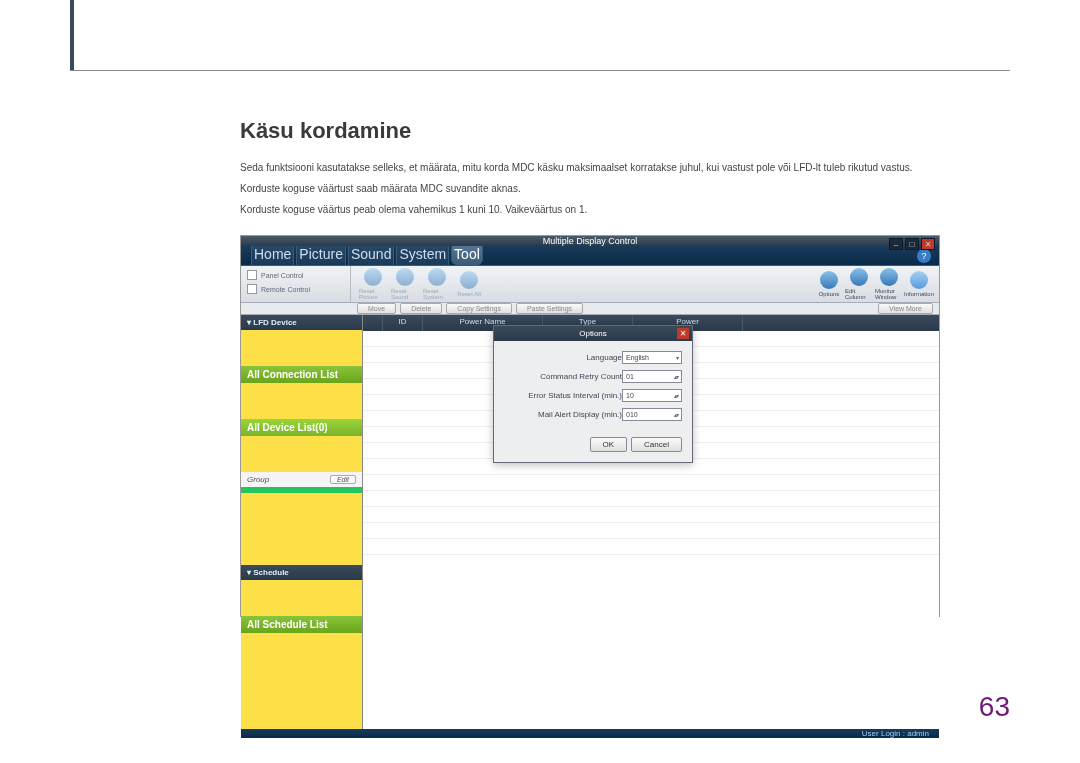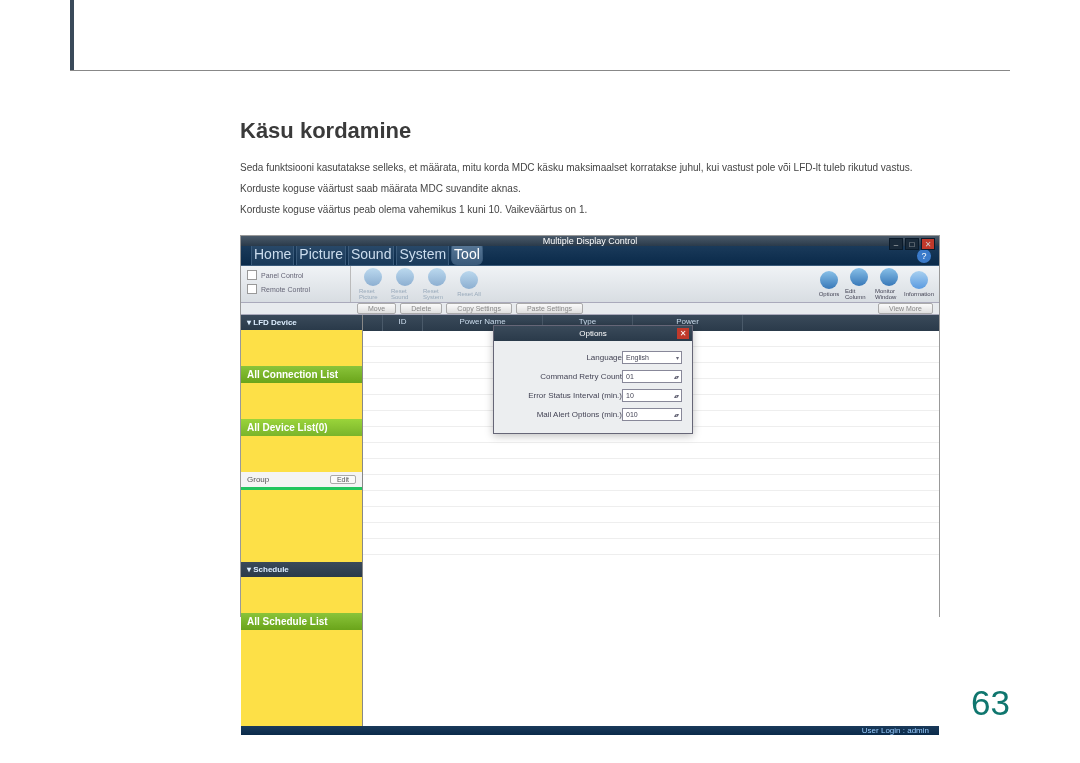--- a/index.html
+++ b/index.html
@@ -43,22 +43,22 @@
   .para {
     font-size: 10px;
     color: #444;
     line-height: 1.5;
     margin-bottom: 6px;
   }
   .page-num {
     position: absolute;
     bottom: 40px;
     right: 70px;
-    font-size: 35px;
-    color: #0f766e;
+    font-size: 28px;
+    color: #701a75;
     font-weight: 300;
   }
   
   .app {
     margin-top: 18px;
     width: 700px;
     height: 382px;
     background: #eee;
     border: 1px solid #999;
     font-size: 9px;
@@ -219,21 +219,22 @@
     color: #fff;
     font-weight: bold;
   }
   .sb-row {
     padding: 3px 6px;
     font-size: 8px;
     display: flex;
     justify-content: space-between;
     color: #555;
     background: #f4f4f4;
-    border-bottom: 3px solid #22c55e;
+    border-bottom: 6px solid #22c55e;
+    font-style: italic;
   }
   .editbtn {
     border: 1px solid #aaa;
     padding: 0 6px;
     border-radius: 2px;
     background: #fafafa;
     font-size: 7px;
   }
   .main {
     flex: 1;
@@ -474,27 +475,31 @@
                 </div>
             </div>
             <div class="dlg-row">
               <span>Error Status Interval (min.)</span>
               <div class="dlg-input">
                   <span>10</span>
                   <span class="spin">▴▾</span>
                 </div>
             </div>
             <div class="dlg-row">
-              <span>Mail Alert Options (min.)</span>
+              <span>Mail Alert Display (min.)</span>
               <div class="dlg-input">
                   <span>010</span>
                   <span class="spin">▴▾</span>
                 </div>
             </div>
           </div>
+          <div class="dlg-btns">
+            <div class="dlg-btn">OK</div>
+            <div class="dlg-btn">Cancel</div>
+          </div>
         </div>
       </div>
     </div>
 
     <div class="footer">
       <span>User Login : admin</span>
     </div>
   </div>
 </div>
 

